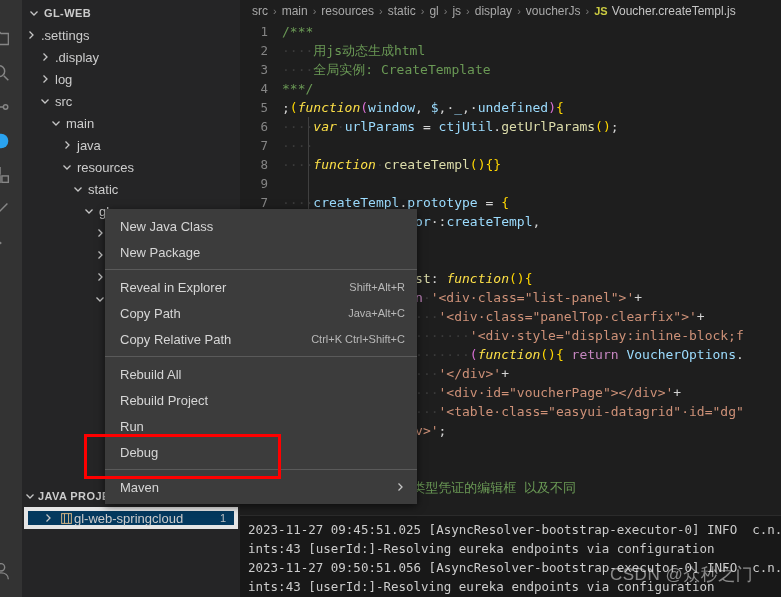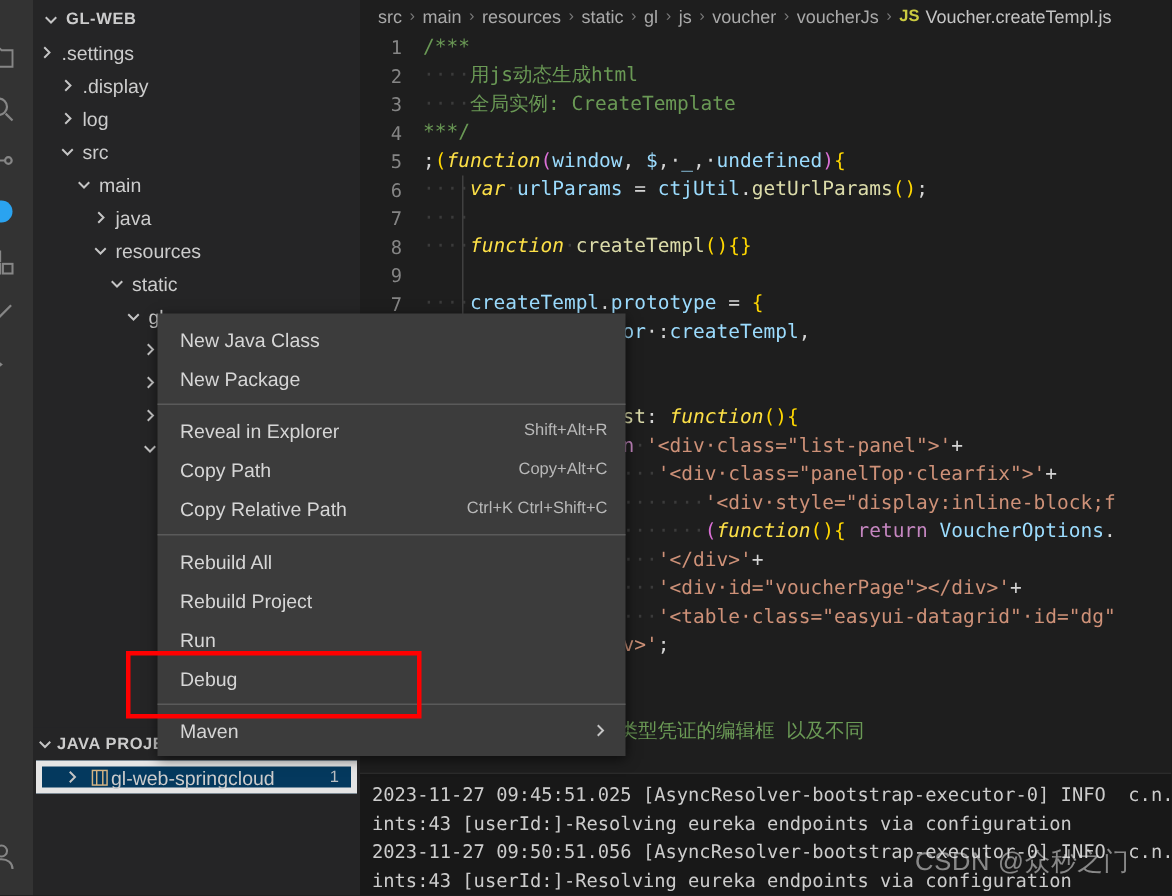--- a/index.html
+++ b/index.html
@@ -506,21 +506,21 @@
         <span class="bc-item">main</span>
         <span class="bc-sep">›</span>
         <span class="bc-item">resources</span>
         <span class="bc-sep">›</span>
         <span class="bc-item">static</span>
         <span class="bc-sep">›</span>
         <span class="bc-item">gl</span>
         <span class="bc-sep">›</span>
         <span class="bc-item">js</span>
         <span class="bc-sep">›</span>
-        <span class="bc-item">voucher</span>
+        <span class="bc-item">display</span>
         <span class="bc-sep">›</span>
         <span class="bc-item">voucherJs</span>
         <span class="bc-sep">›</span>
         <span class="bc-filetag">JS</span>
         <span class="bc-file">Voucher.createTempl.js</span>
       </div>
     <div class="code-wrap">
       <div class="indent-guide" style="left:68px; top:95px; height:110px;"></div>
       <div id="code">
           <div class="code-line"><span class="ln">1</span><span class="code-text"><span class="tk-cmt">/***</span></span></div>
@@ -561,21 +561,21 @@
       <div class="ctx-item">
         <span>New Package</span>
       </div>
       <div class="ctx-sep"></div>
       <div class="ctx-item">
         <span>Reveal in Explorer</span>
         <span class="kbd">Shift+Alt+R</span>
       </div>
       <div class="ctx-item">
         <span>Copy Path</span>
-        <span class="kbd">Copy+Alt+C</span>
+        <span class="kbd">Java+Alt+C</span>
       </div>
       <div class="ctx-item">
         <span>Copy Relative Path</span>
         <span class="kbd">Ctrl+K Ctrl+Shift+C</span>
       </div>
       <div class="ctx-sep"></div>
       <div class="ctx-item">
         <span>Rebuild All</span>
       </div>
       <div class="ctx-item">

